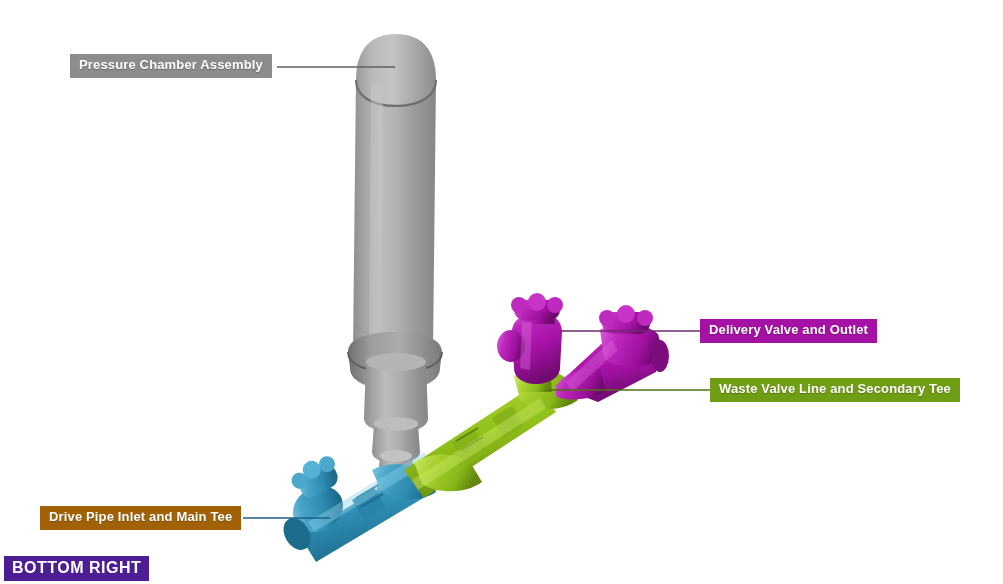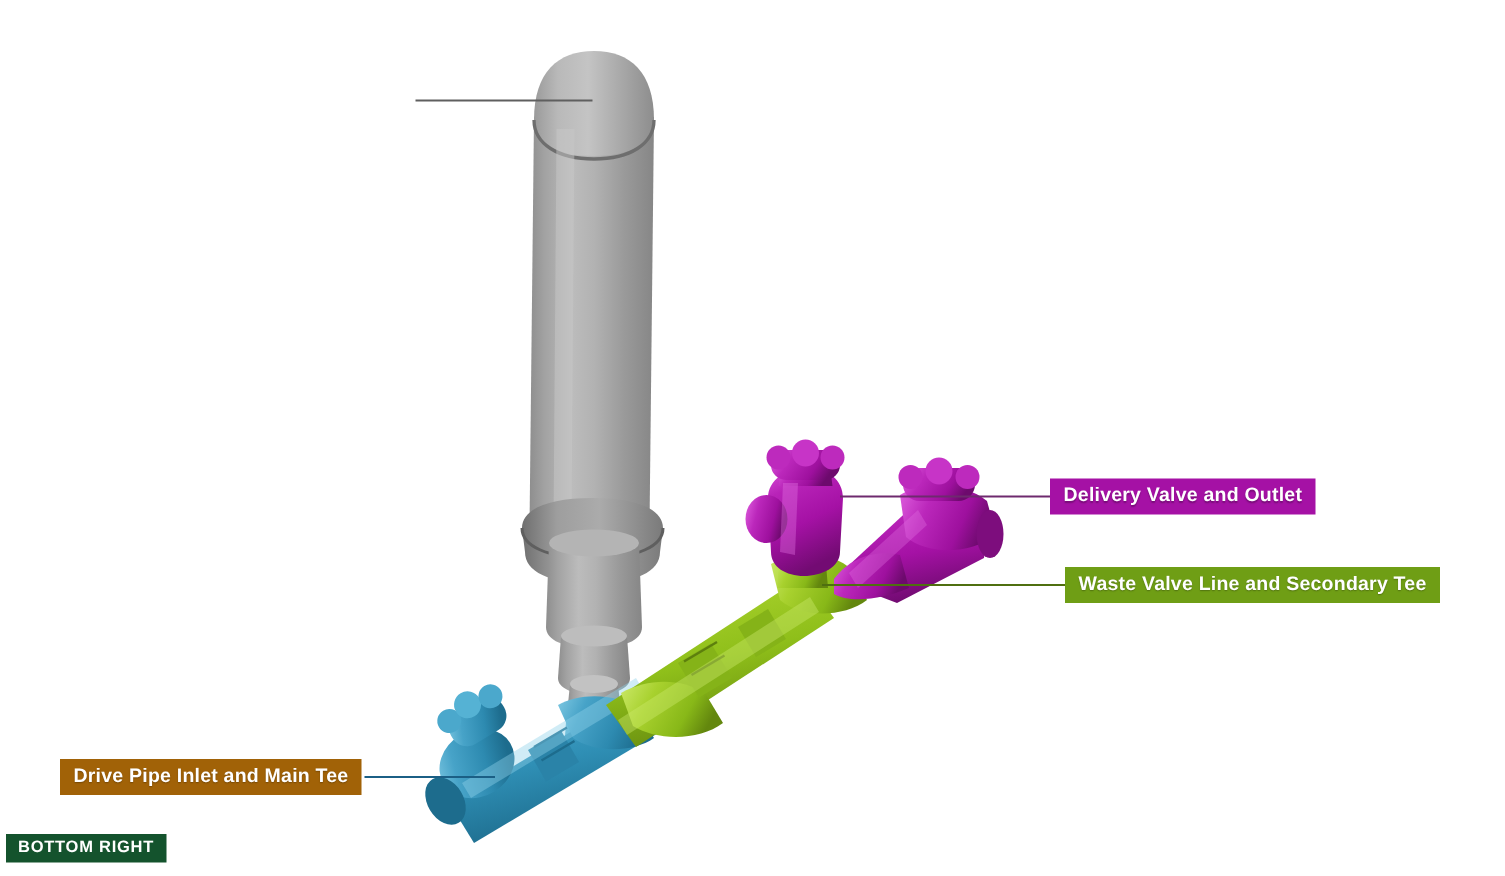--- a/index.html
+++ b/index.html
@@ -44,23 +44,23 @@
   .callout-delivery { background: #a511a5; }
   .callout-waste    { background: #6f9e15; }
   .callout-drive    { background: #a16207; }
 
   
   .view-badge {
     position: absolute;
     left: 4px;
     top: 556px;
     padding: 3px 8px 4px 8px;
-    background: #14532d;
+    background: #4c1d95;
     color: #ffffff;
-    font-size: 11px;
+    font-size: 16px;
     font-weight: bold;
     letter-spacing: 0.5px;
     white-space: nowrap;
   }
 </style>
 </head>
 <body>
 
 <div id="stage">
 
@@ -250,20 +250,21 @@
     </g>
 
     <g>
       <line x1="277" y1="67" x2="395" y2="67" stroke="#5f5f5f" stroke-width="1.4"></line>
       <line x1="700" y1="331" x2="560" y2="331" stroke="#6e2a6e" stroke-width="1.4"></line>
       <line x1="710" y1="390" x2="548" y2="390" stroke="#4f6f10" stroke-width="1.4"></line>
       <line x1="243" y1="518" x2="330" y2="518" stroke="#1b5f85" stroke-width="1.4"></line>
     </g>
   </svg>
 
+  <div class="callout callout-chamber" style="left:70px; top:54px;">Pressure Chamber Assembly</div>
 
   <div class="callout callout-waste" style="left:710px; top:378px;">Waste Valve Line and Secondary Tee</div>
 
   <div class="callout callout-delivery" style="left:700px; top:319px;">Delivery Valve and Outlet</div>
 
   <div class="callout callout-drive" style="left:40px; top:506px;">Drive Pipe Inlet and Main Tee</div>
 
   <div class="view-badge">BOTTOM RIGHT</div>
 
 </div>

